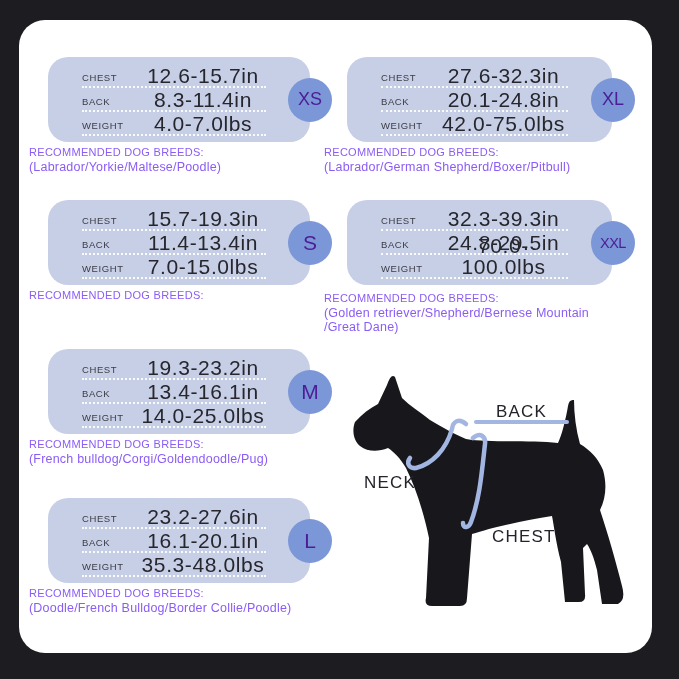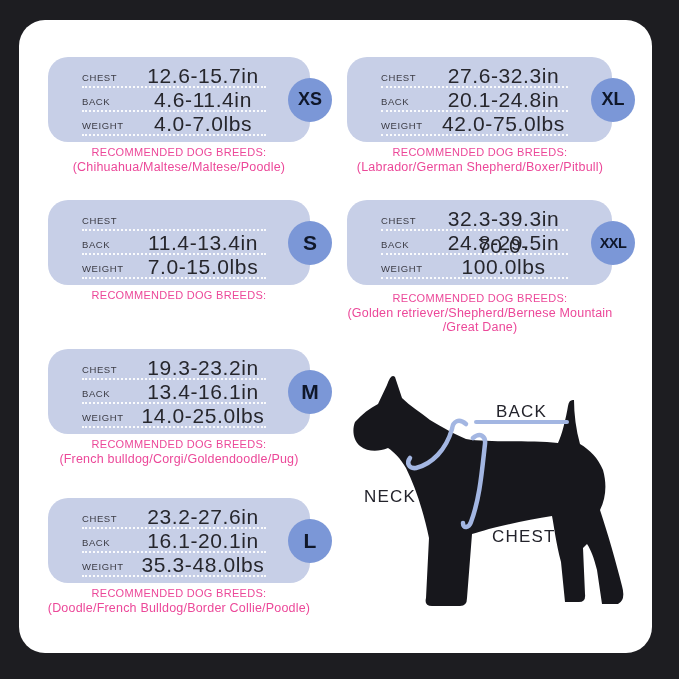--- a/index.html
+++ b/index.html
@@ -36,65 +36,65 @@
     width:58px;font-size:9.5px;letter-spacing:.6px;color:#3b3b44;
     padding-bottom:3px;
   }
   .mrow .val{
     flex:1;text-align:center;font-size:21px;letter-spacing:.6px;
     color:var(--ink);padding-bottom:0px;line-height:21px;
   }
   .badge{
     position:absolute;top:50%;transform:translateY(-50%);
     width:44px;height:44px;border-radius:50%;background:var(--badge-bg);
-    color:#0f172a;font-weight:bold;display:flex;align-items:center;justify-content:center;
+    color:#4c1d95;font-weight:normal;display:flex;align-items:center;justify-content:center;
   }
   .badge.b1{font-size:18px;}
   .badge.b2{font-size:21px;}
   .badge.b3{font-size:14.5px;letter-spacing:-.5px;}
   .badge.left-col{right:-22px;}
   .badge.right-col{right:-23px;}
   
-  .rec{position:absolute;text-align:center;color:#ec4899;}
+  .rec{position:absolute;text-align:left;color:#8b5cf6;}
   .rec .rec-h{font-size:11px;letter-spacing:.3px;margin-bottom:2px;}
   .rec .rec-b{font-size:12.5px;letter-spacing:.2px;white-space:pre-line;line-height:14px;}
   
   .dog-svg{position:absolute;left:340px;top:358px;width:330px;height:292px;}
   .dia-label{
     position:absolute;font-size:17px;letter-spacing:1.2px;color:#23232b;
   }
   #lab-back{left:496px;top:402px;}
-  #lab-neck{left:364px;top:487px;}
+  #lab-neck{left:364px;top:473px;}
   #lab-chest{left:492px;top:527px;}
 </style>
 </head>
 <body>
 
 <div class="panel">
 
   <div class="card" style="left:29px;top:37px;width:262px">
     <div class="rows">
       <div class="mrow">
         <span class="lbl">CHEST</span>
         <span class="val">12.6-15.7in</span>
       </div>
       <div class="mrow">
         <span class="lbl">BACK</span>
-        <span class="val">4.6-11.4in</span>
+        <span class="val">8.3-11.4in</span>
       </div>
       <div class="mrow">
         <span class="lbl">WEIGHT</span>
         <span class="val">4.0-7.0lbs</span>
       </div>
     </div>
     <div class="badge b1 left-col">XS</div>
   </div>
   <div class="rec" style="left:10px;top:126px;width:300px">
     <div class="rec-h">RECOMMENDED DOG BREEDS:</div>
-    <div class="rec-b">(Chihuahua/Maltese/Maltese/Poodle)</div>
+    <div class="rec-b">(Labrador/Yorkie/Maltese/Poodle)</div>
   </div>
 
   <div class="card" style="left:328px;top:37px;width:265px">
     <div class="rows">
       <div class="mrow">
         <span class="lbl">CHEST</span>
         <span class="val">27.6-32.3in</span>
       </div>
       <div class="mrow">
         <span class="lbl">BACK</span>
@@ -109,20 +109,21 @@
   </div>
   <div class="rec" style="left:305px;top:126px;width:312px">
     <div class="rec-h">RECOMMENDED DOG BREEDS:</div>
     <div class="rec-b">(Labrador/German Shepherd/Boxer/Pitbull)</div>
   </div>
 
   <div class="card" style="left:29px;top:180px;width:262px">
     <div class="rows">
       <div class="mrow">
         <span class="lbl">CHEST</span>
+        <span class="val">15.7-19.3in</span>
       </div>
       <div class="mrow">
         <span class="lbl">BACK</span>
         <span class="val">11.4-13.4in</span>
       </div>
       <div class="mrow">
         <span class="lbl">WEIGHT</span>
         <span class="val">7.0-15.0lbs</span>
       </div>
     </div>

